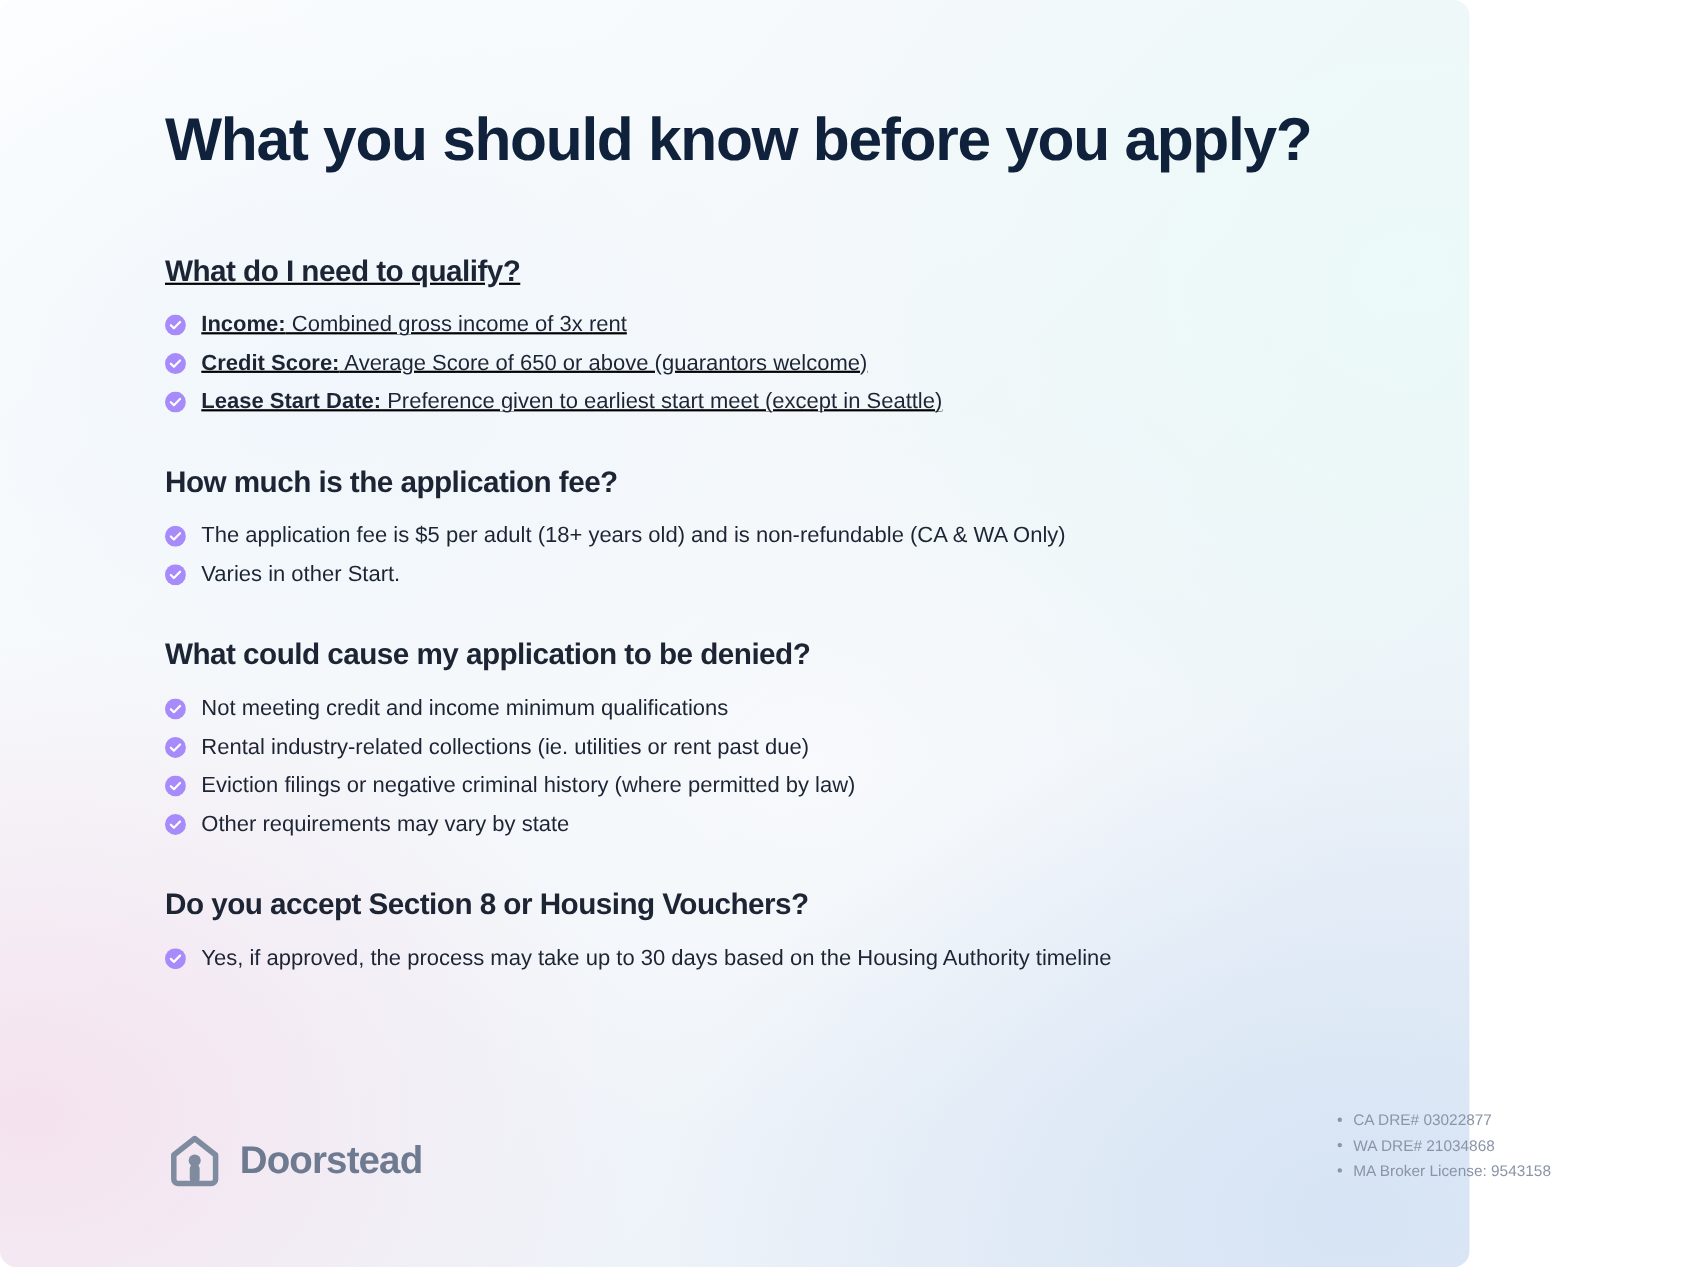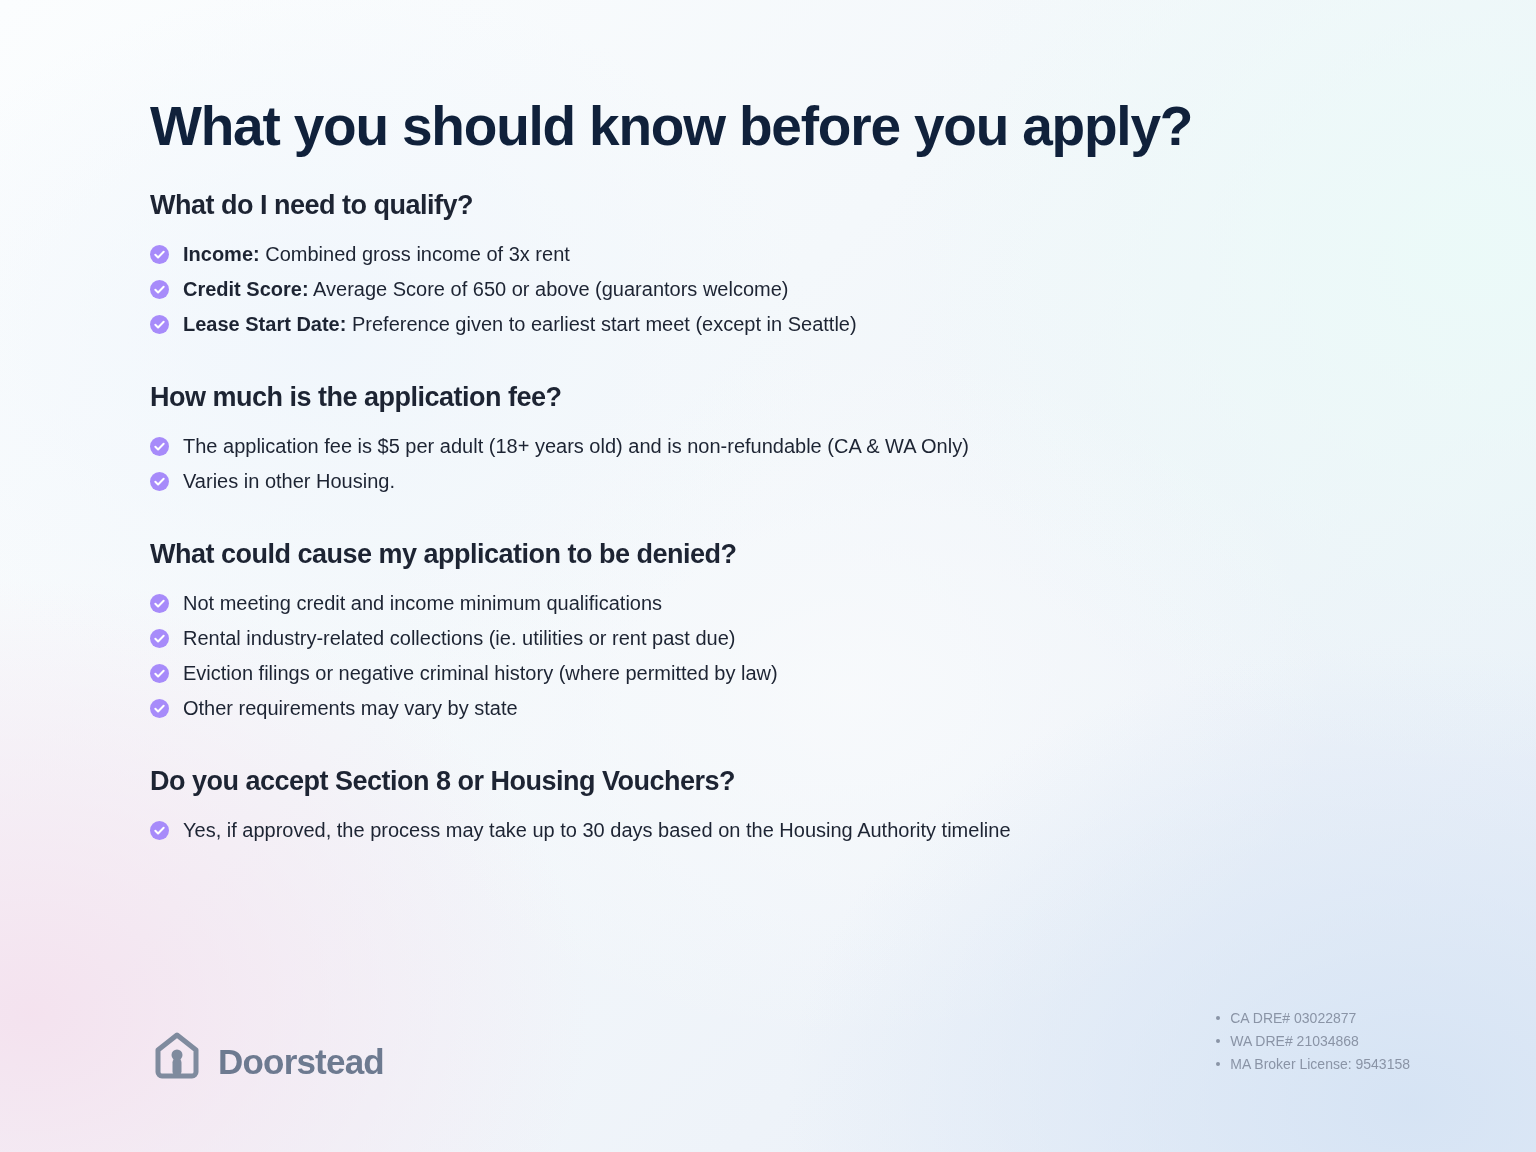--- a/index.html
+++ b/index.html
@@ -8,51 +8,53 @@
   }
   body {
     width: 1536px;
     height: 1152px;
     font-family: "Liberation Sans", sans-serif;
     background: #ffffff;
     overflow: hidden;
   }
   .page {
     position: relative;
-    width: 1536px;
+    width: 1336px;
     height: 1152px;
     box-sizing: border-box;
     background:
       radial-gradient(ellipse 900px 700px at 2% 88%, rgba(244,225,238,0.95) 0%, rgba(244,225,238,0.0) 62%),
       radial-gradient(ellipse 800px 600px at 22% 30%, rgba(240,246,252,0.9) 0%, rgba(240,246,252,0.0) 60%),
       radial-gradient(ellipse 900px 800px at 96% 22%, rgba(235,250,248,0.95) 0%, rgba(235,250,248,0.0) 65%),
       radial-gradient(ellipse 950px 700px at 92% 96%, rgba(213,227,244,0.95) 0%, rgba(213,227,244,0.0) 66%),
       radial-gradient(ellipse 700px 500px at 55% 60%, rgba(248,250,252,0.9) 0%, rgba(248,250,252,0.0) 70%),
       linear-gradient(135deg, #fbfdfe 0%, #f4f8fb 40%, #eef3f9 70%, #e7eef8 100%);
+    border-radius: 15px;
   }
   .content {
     position: absolute;
     left: 150px;
     top: 0;
     width: 1260px;
   }
   .title {
     margin: 0;
     padding-top: 96px;
     font-size: 55px;
     line-height: 1.1;
     font-weight: bold;
     color: #10213b;
     letter-spacing: -1.2px;
   }
   .section {
     margin-top: 44px;
   }
   .section.first {
-    margin-top: 33px;
+    margin-top: 74px;
+    text-decoration: underline;
   }
   .section-heading {
     margin: 0 0 20px 0;
     font-size: 27px;
     font-weight: bold;
     color: #1d2433;
     letter-spacing: -0.5px;
   }
   .bullets {
     list-style: none;
@@ -85,21 +87,21 @@
     position: absolute;
     left: 150px;
     bottom: 70px;
     width: 1260px;
     display: flex;
     align-items: flex-end;
     justify-content: space-between;
   }
   .brand {
     display: flex;
-    align-items: flex-end;
+    align-items: center;
   }
   .brand-mark {
     width: 54px;
     height: 54px;
     margin-right: 14px;
   }
   .brand-name {
     font-size: 35px;
     font-weight: bold;
     color: #6d7a90;
@@ -179,21 +181,21 @@
           </span>
           <span class="bullet-text">The application fee is $5 per adult (18+ years old) and is non-refundable (CA &amp; WA Only)</span>
         </li>
         <li class="bullet">
           <span class="check-icon">
             <svg viewBox="0 0 20 20" width="19" height="19">
                 <circle cx="10" cy="10" r="10" fill="#a78bfa"></circle>
                 <path d="M5.6 10.2 l2.9 2.9 l5.9 -6.0" stroke="#ffffff" stroke-width="2.1" fill="none" stroke-linecap="round" stroke-linejoin="round"></path>
               </svg>
           </span>
-          <span class="bullet-text">Varies in other Housing.</span>
+          <span class="bullet-text">Varies in other Start.</span>
         </li>
       </ul>
     </div>
 
     <div class="section">
       <h2 class="section-heading">What could cause my application to be denied?</h2>
       <ul class="bullets">
         <li class="bullet">
           <span class="check-icon">
             <svg viewBox="0 0 20 20" width="19" height="19">

